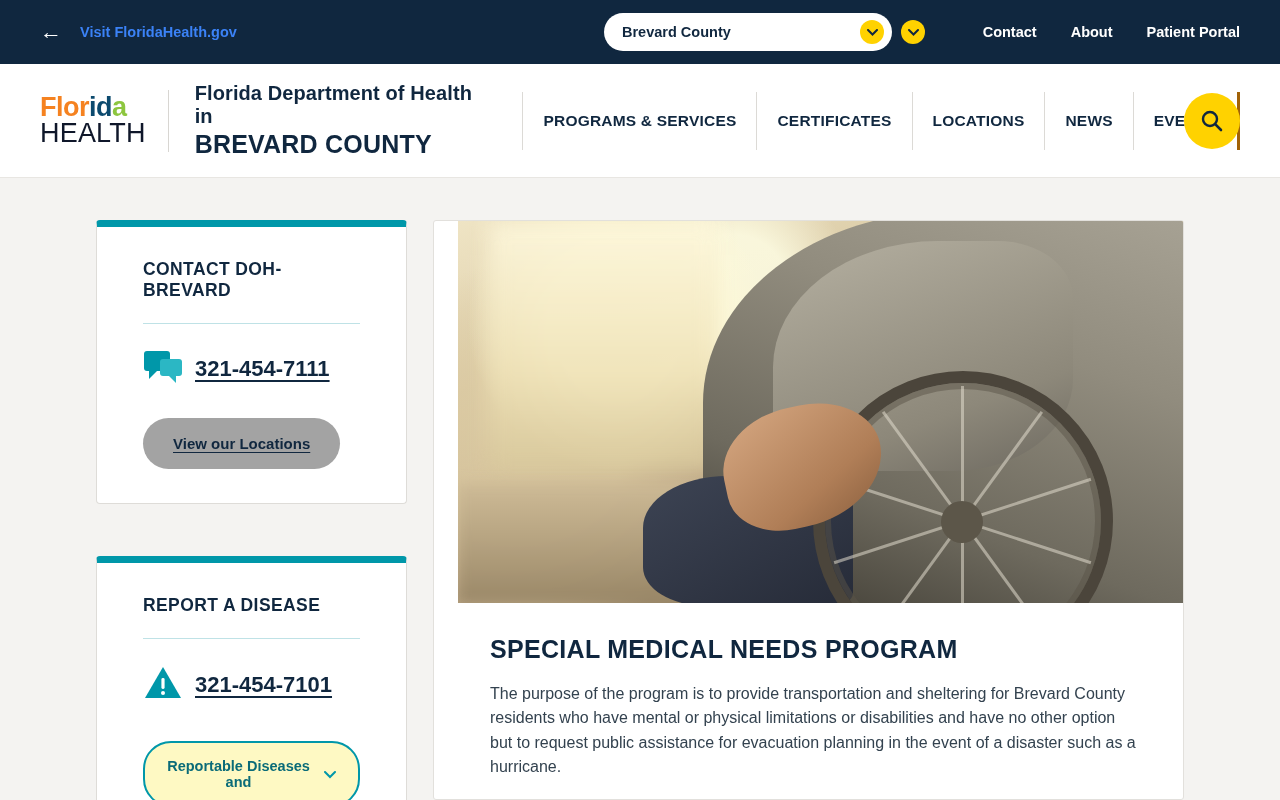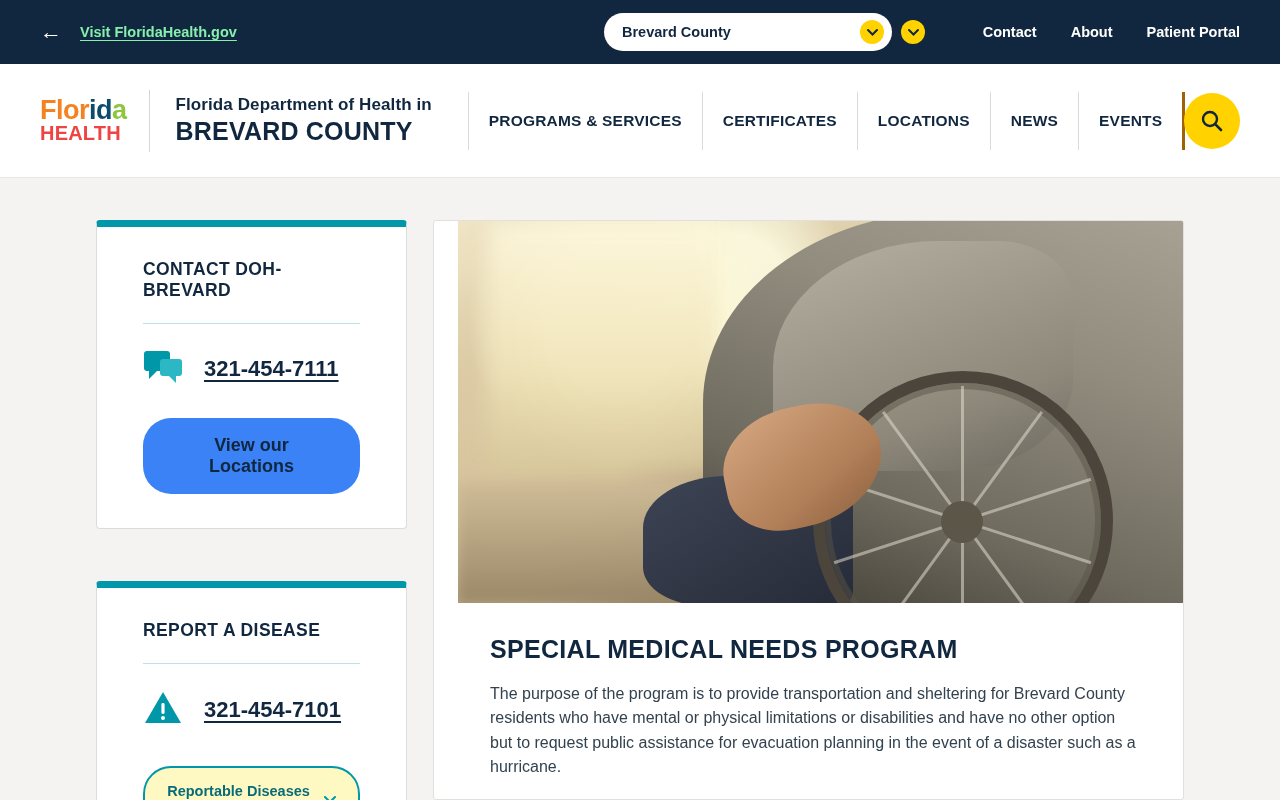--- a/index.html
+++ b/index.html
@@ -21,24 +21,23 @@
   }
   .back-arrow {
     color: #ffffff;
     font-size: 22px;
     line-height: 1;
     margin-right: 18px;
     display: inline-block;
     cursor: pointer;
   }
   .visit-link {
-    color: #86efac;
+    color: #3b82f6;
     font-size: 14.5px;
     font-weight: bold;
-    text-decoration: underline;
     text-underline-offset: 3px;
     cursor: pointer;
     white-space: nowrap;
     text-align: right;
   }
   .county-select-wrap {
     position: absolute;
     left: 604px;
     top: 13px;
     display: flex;
@@ -105,33 +104,33 @@
   }
   .logo .florida {
     font-size: 27px;
     font-weight: bold;
     letter-spacing: -0.5px;
   }
   .logo .f1 { color: #f58220; }
   .logo .f2 { color: #0c4a6e; }
   .logo .f3 { color: #8dc63f; }
   .logo .health {
-    font-size: 20px;
-    font-weight: bold;
-    color: #ef4444;
+    font-size: 27px;
+    font-weight: normal;
+    color: #0f172a;
     letter-spacing: 0.2px;
   }
   .logo-divider {
     width: 1px;
     height: 62px;
     background: #d8d6d2;
     margin: 0 26px 0 22px;
   }
   .dept-block .dept-line1 {
-    font-size: 17px;
+    font-size: 20px;
     color: #10273f;
     font-weight: bold;
     letter-spacing: 0.1px;
   }
   .dept-block .dept-line2 {
     font-size: 25px;
     color: #10273f;
     font-weight: bold;
     letter-spacing: 0.2px;
     margin-top: 2px;
@@ -197,41 +196,42 @@
     text-transform: uppercase;
   }
   .card-rule {
     height: 1px;
     background: #bfe2e6;
     margin: 22px 0 26px 0;
   }
   .phone-row {
     display: flex;
     align-items: center;
-    gap: 21px;
+    gap: 12px;
   }
   .phone-number {
     font-size: 22px;
     font-weight: bold;
     color: #10273f;
     text-decoration: underline;
     text-underline-offset: 4px;
     cursor: pointer;
   }
   .yellow-btn {
     margin-top: 30px;
     display: inline-block;
-    background: #3b82f6;
-    color: #10273f;
-    font-size: 18px;
+    background: #a3a3a3;
+    color: #10273f;
+    font-size: 15px;
     font-weight: bold;
     padding: 17px 30px;
     border-radius: 28px;
     border: none;
     cursor: pointer;
+    text-decoration: underline;
     text-underline-offset: 3px;
   }
   .outline-btn {
     margin-top: 36px;
     display: flex;
     align-items: center;
     justify-content: space-between;
     gap: 14px;
     background: #fef9c3;
     color: #0a6b78;

